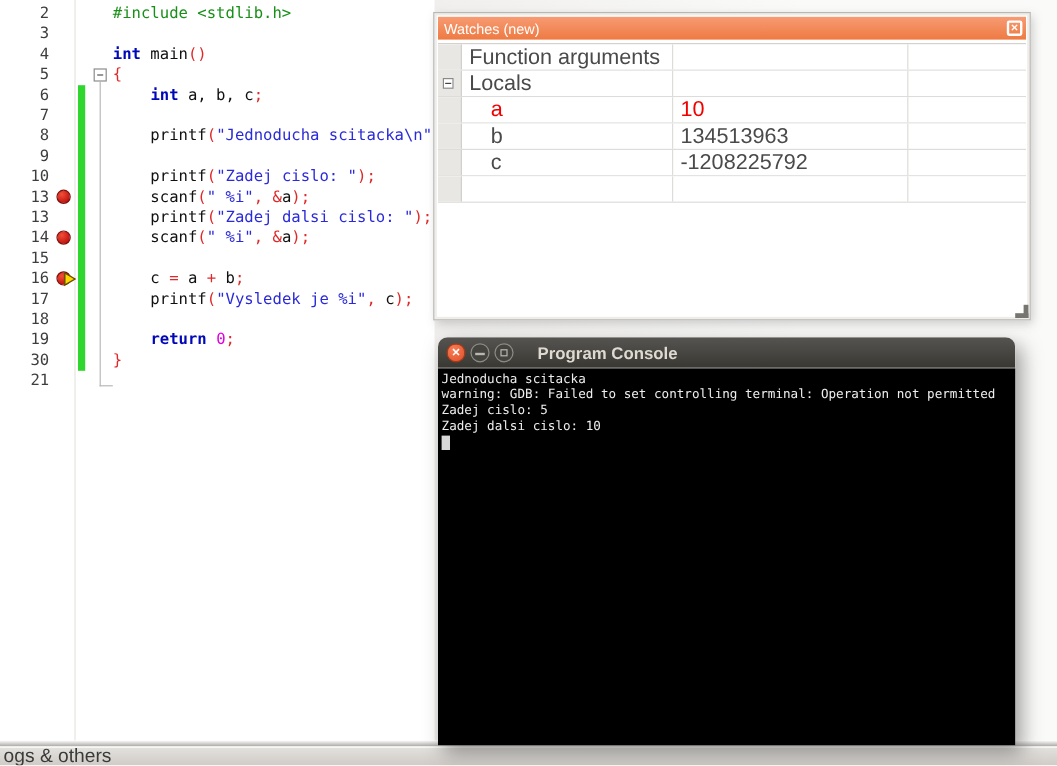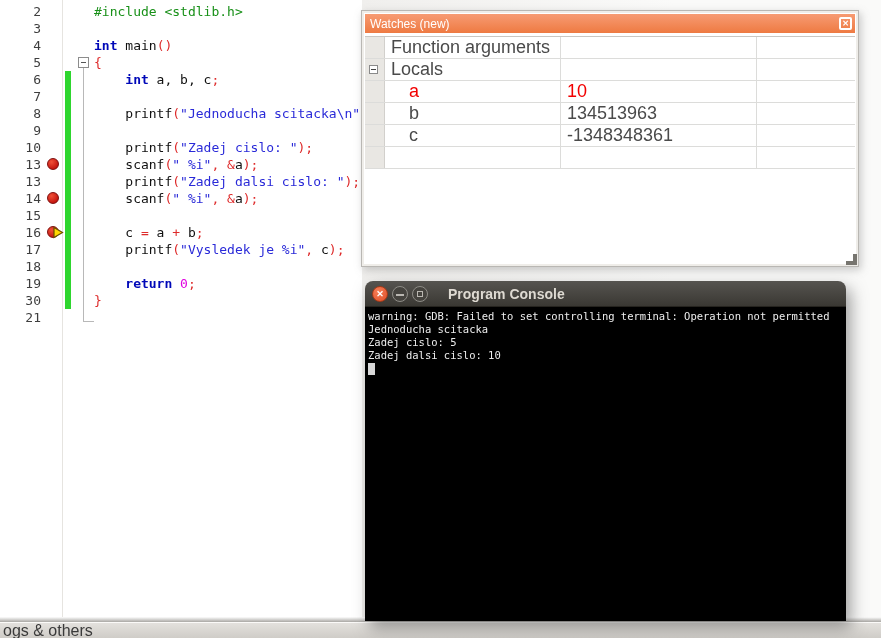--- a/index.html
+++ b/index.html
@@ -259,21 +259,21 @@
         </div>
         <div class="w-row">
           <span class="w-gutter"></span>
           <span class="w-name lvl1">b</span>
           <span class="w-val">134513963</span>
           <span class="w-extra"></span>
         </div>
         <div class="w-row">
           <span class="w-gutter"></span>
           <span class="w-name lvl1">c</span>
-          <span class="w-val">-1348348361</span>
+          <span class="w-val">-1208225792</span>
           <span class="w-extra"></span>
         </div>
         <div class="w-row">
           <span class="w-gutter"></span>
           <span class="w-name"></span>
           <span class="w-val"></span>
           <span class="w-extra"></span>
         </div>
       </div>
     <div class="w-grip"></div>
@@ -285,22 +285,22 @@
       <span class="c-btn gray">
           <span class="g-min"></span>
         </span>
       <span class="c-btn gray">
           <span class="g-max"></span>
         </span>
       <span class="c-title-text">Program Console</span>
     </div>
     <div class="terminal">
       <div id="console-lines">
+          <div class="console-line">Jednoducha scitacka</div>
           <div class="console-line">warning: GDB: Failed to set controlling terminal: Operation not permitted</div>
-          <div class="console-line">Jednoducha scitacka</div>
           <div class="console-line">Zadej cislo: 5</div>
           <div class="console-line">Zadej dalsi cislo: 10</div>
         </div>
       <span class="cursor"></span>
     </div>
   </div>
 
 </div>
 
 </body></html>

